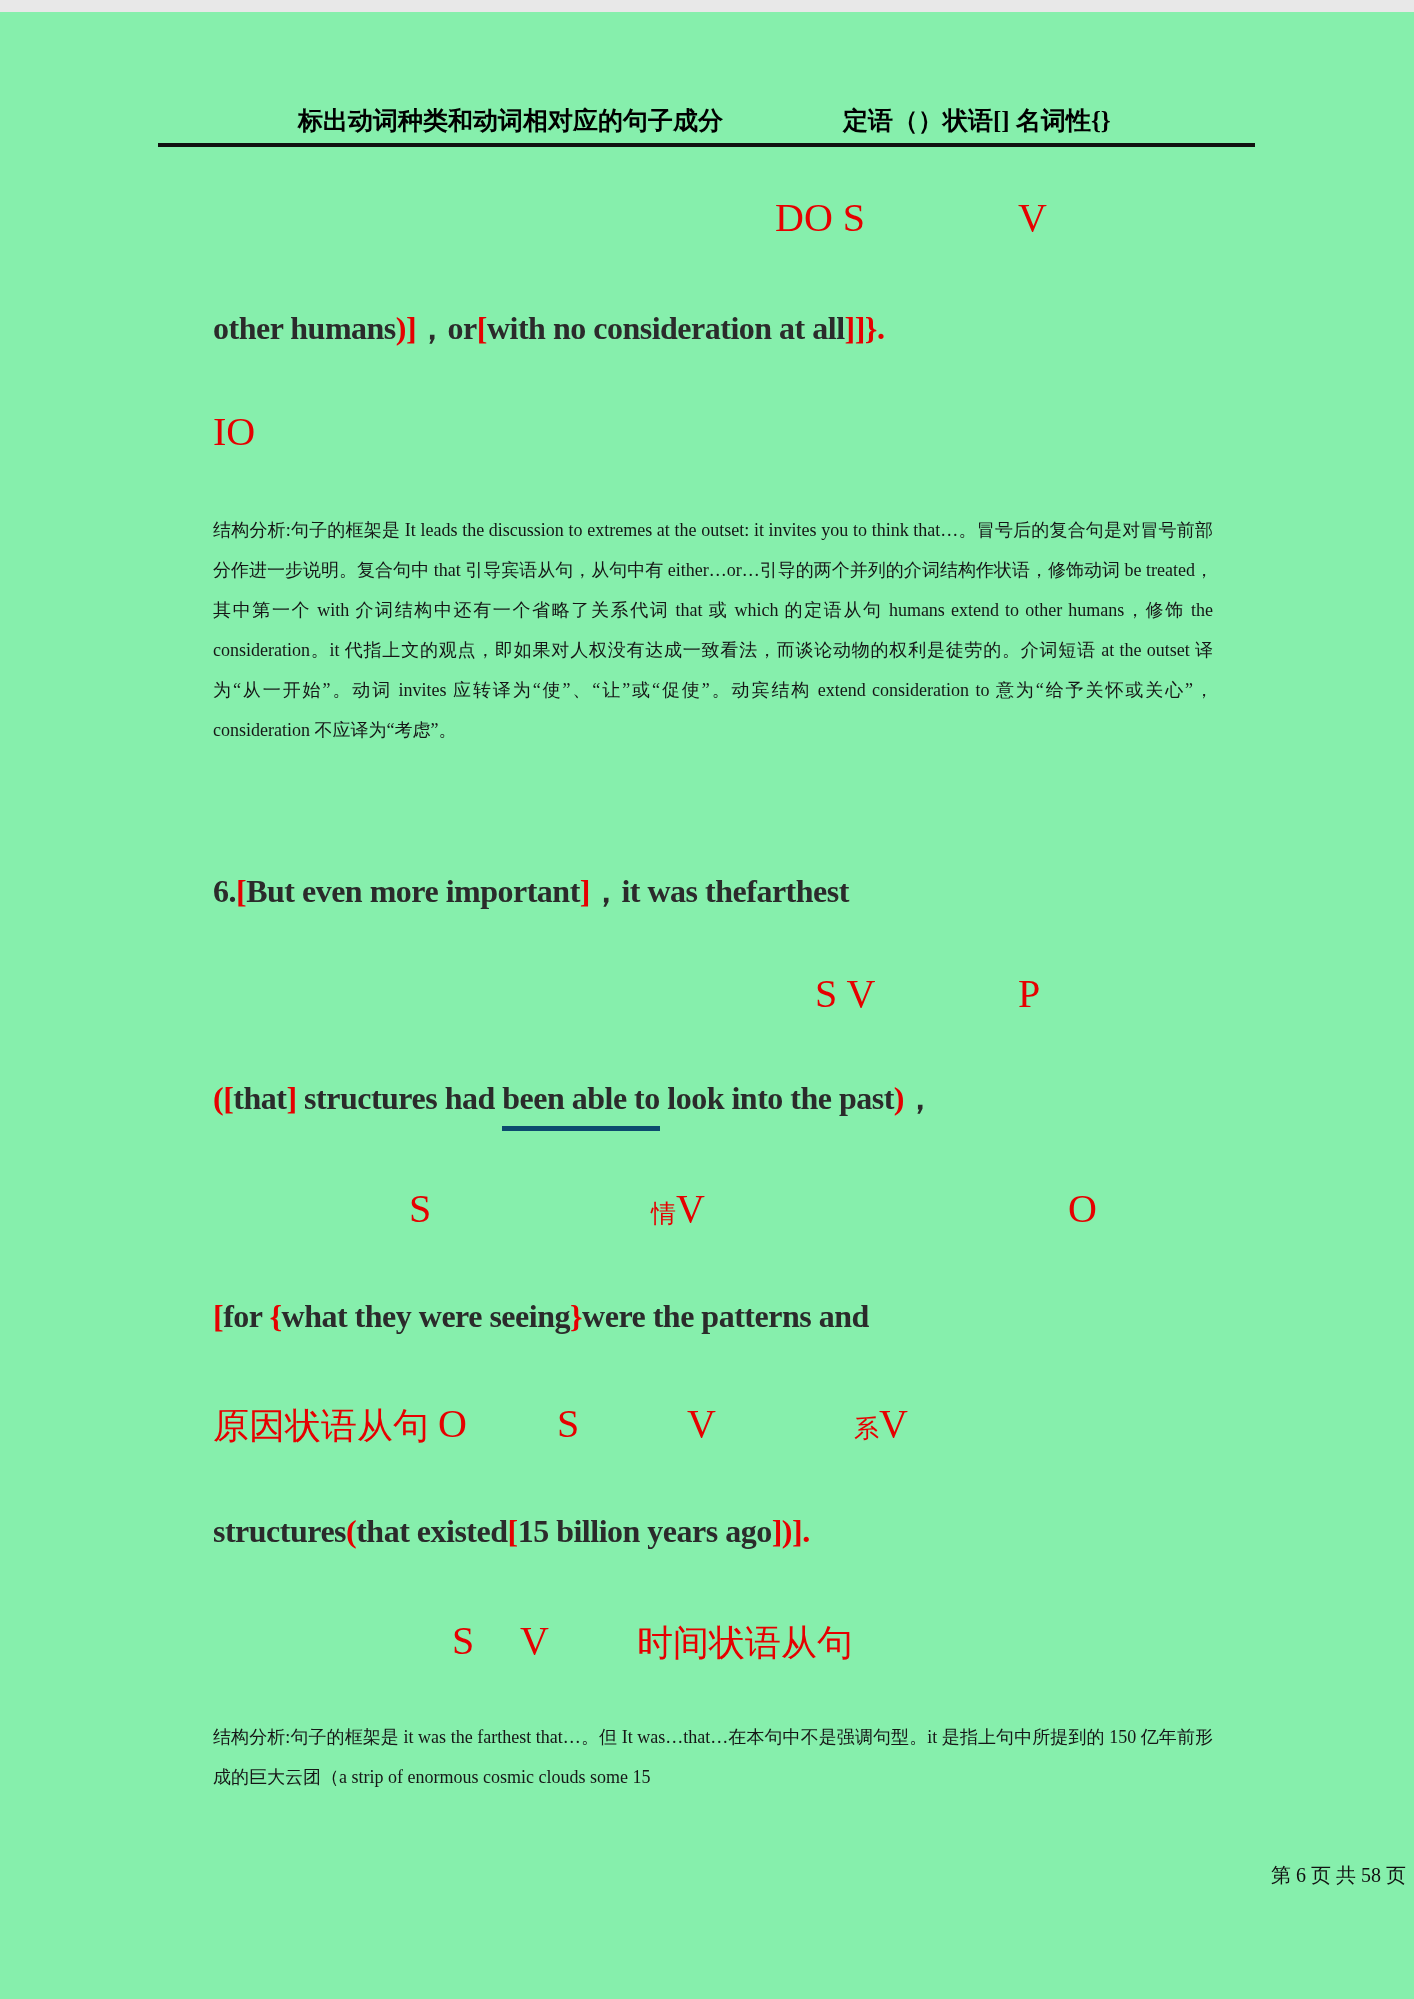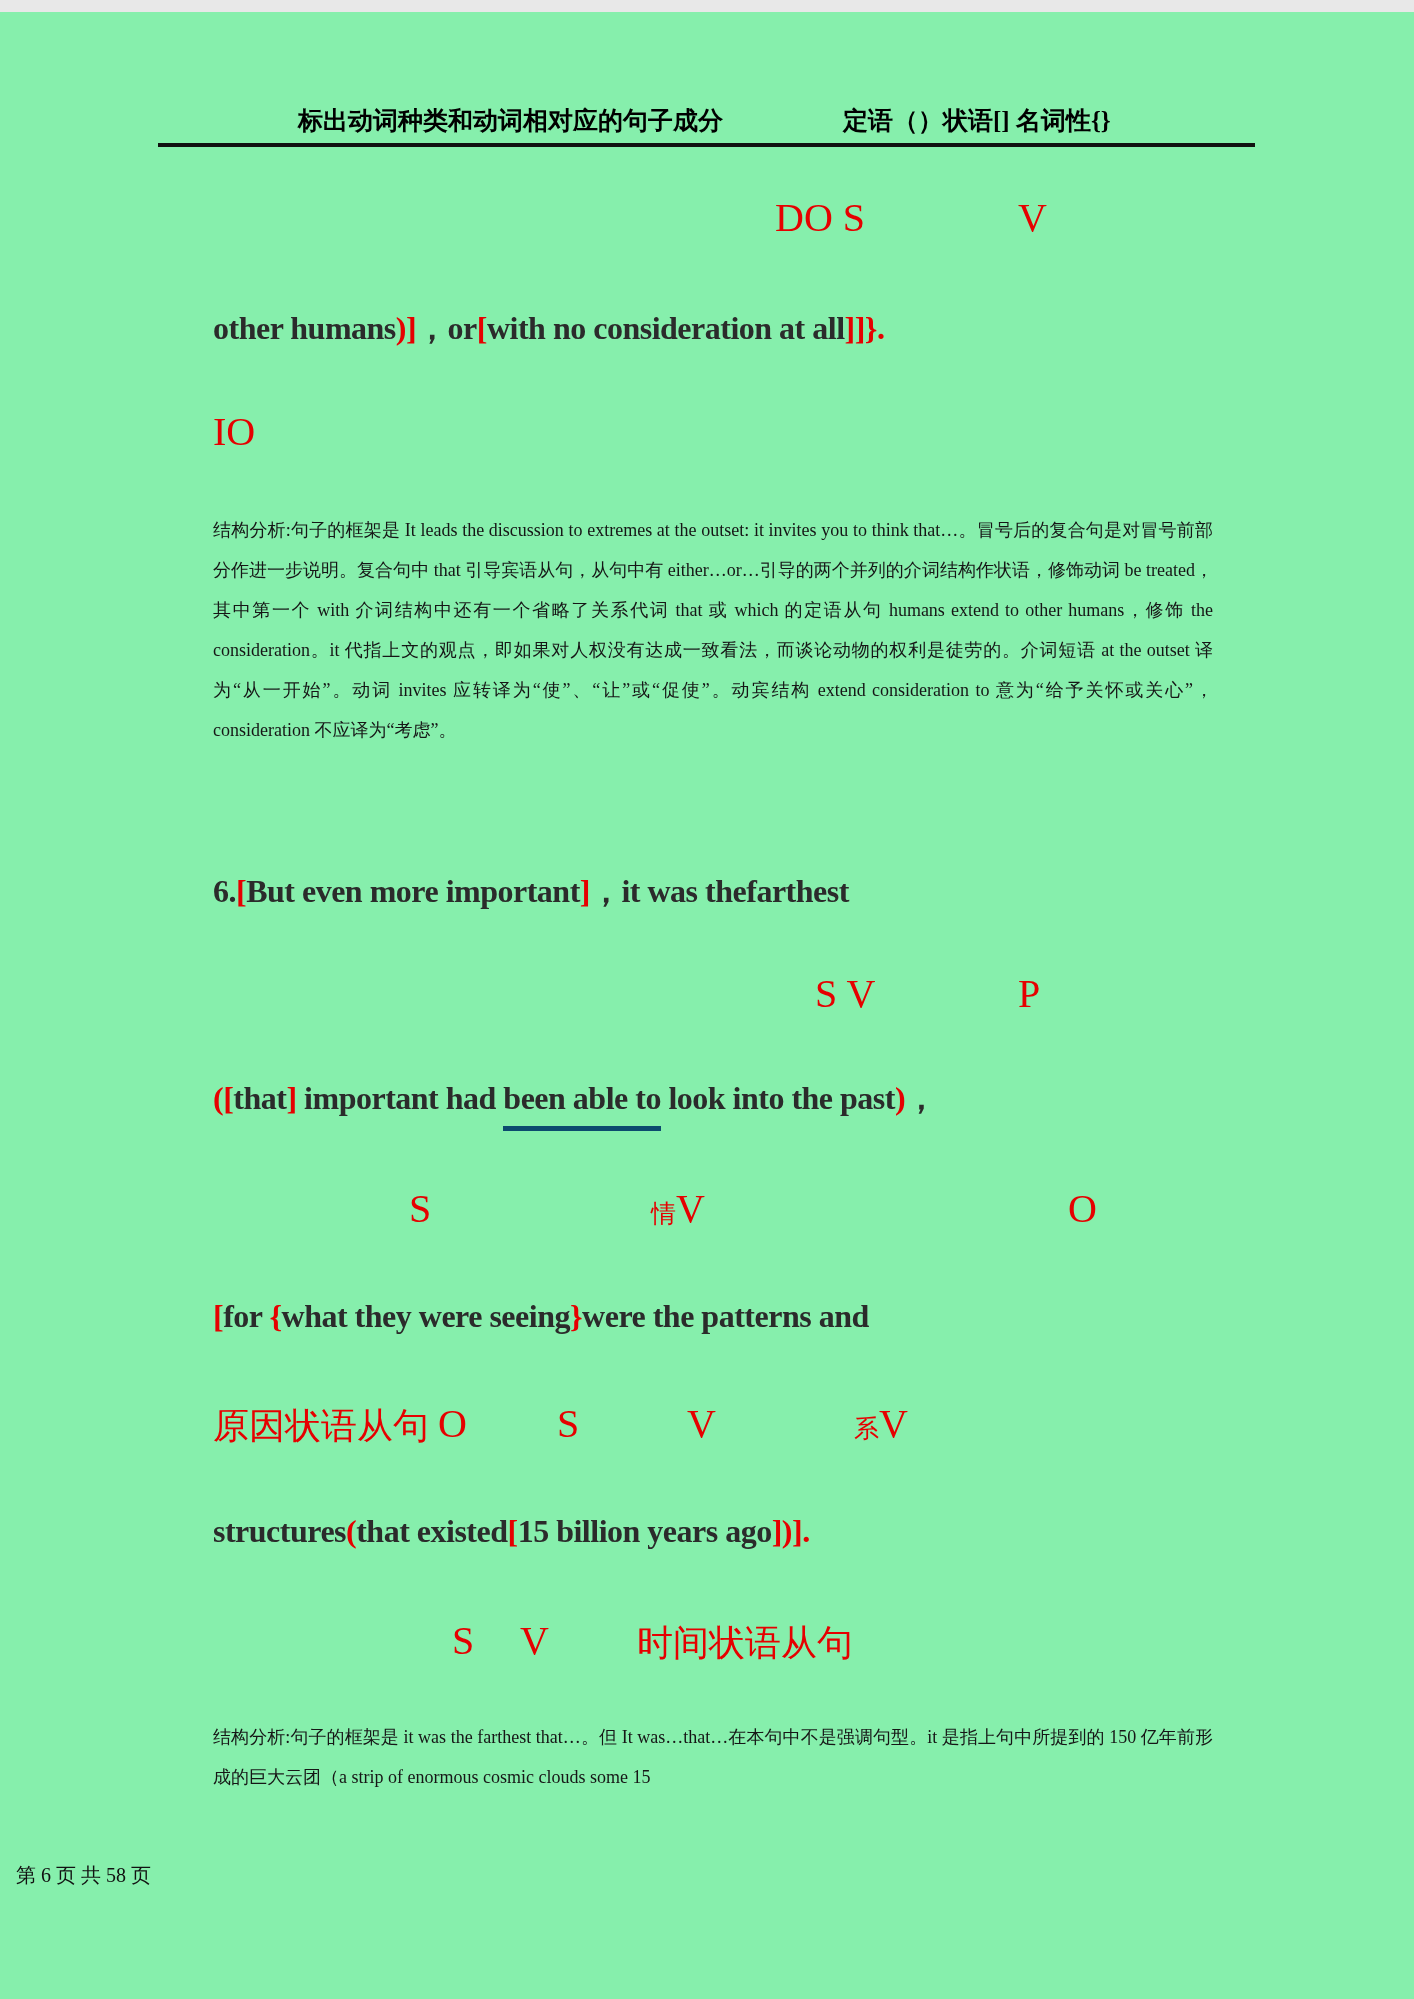--- a/index.html
+++ b/index.html
@@ -66,23 +66,23 @@
     left: 213px;
     width: 1000px;
     font-size: 18px;
     line-height: 40px;
     color: #161616;
     text-align: justify;
   }
   
   .footer {
     position: absolute;
-    top: 1850px; left: 16px;
+    top: 1850px; left: 8px;
     width: 1398px;
-    text-align: left;
+    text-align: right;
     font-size: 20px;
     color: #111;
   }
 </style>
 </head>
 <body>
 
 <div class="page">
 
   <span class="h-left">标出动词种类和动词相对应的句子成分</span>
@@ -102,21 +102,21 @@
 
   <div class="para" style="top:498px">结构分析:句子的框架是 It leads the discussion to extremes at the outset: it invites you to think that…。冒号后的复合句是对冒号前部分作进一步说明。复合句中 that 引导宾语从句，从句中有 either…or…引导的两个并列的介词结构作状语，修饰动词 be treated，其中第一个 with 介词结构中还有一个省略了关系代词 that 或 which 的定语从句 humans extend to other humans，修饰 the consideration。it 代指上文的观点，即如果对人权没有达成一致看法，而谈论动物的权利是徒劳的。介词短语 at the outset 译为“从一开始”。动词 invites 应转译为“使”、“让”或“促使”。动宾结构 extend consideration to 意为“给予关怀或关心”，consideration 不应译为“考虑”。</div>
 
   <div class="bsent" style="top:855px"><span>6.</span><span class="red">[</span><span>But even more important</span><span class="red">]</span><span>，</span><span>it was thefarthest</span></div>
 
   <div class="ann" style="top:954px">
     <span class="ann-item" style="left:815px">S V</span>
     <span class="ann-item" style="left:1018px">P</span>
   </div>
 
-  <div class="bsent" style="top:1062px"><span class="red">(</span><span class="red">[</span><span>that</span><span class="red">]</span><span> important had </span><span class="u-red">been able to</span><span> look into the past</span><span class="red">)</span><span>，</span></div>
+  <div class="bsent" style="top:1062px"><span class="red">(</span><span class="red">[</span><span>that</span><span class="red">]</span><span> structures had </span><span class="u-red">been able to</span><span> look into the past</span><span class="red">)</span><span>，</span></div>
 
   <div class="ann" style="top:1169px">
     <span class="ann-item" style="left:409px">S</span>
     <span class="ann-item" style="left:651px"><span class="cjk-sm">情</span><span>V</span></span>
     <span class="ann-item" style="left:1068px">O</span>
   </div>
 
   <div class="bsent" style="top:1280px"><span class="red">[</span><span>for </span><span class="red">{</span><span>what they were seeing</span><span class="red">}</span><span>were the patterns and</span></div>
 
   <div class="ann" style="top:1384px">

